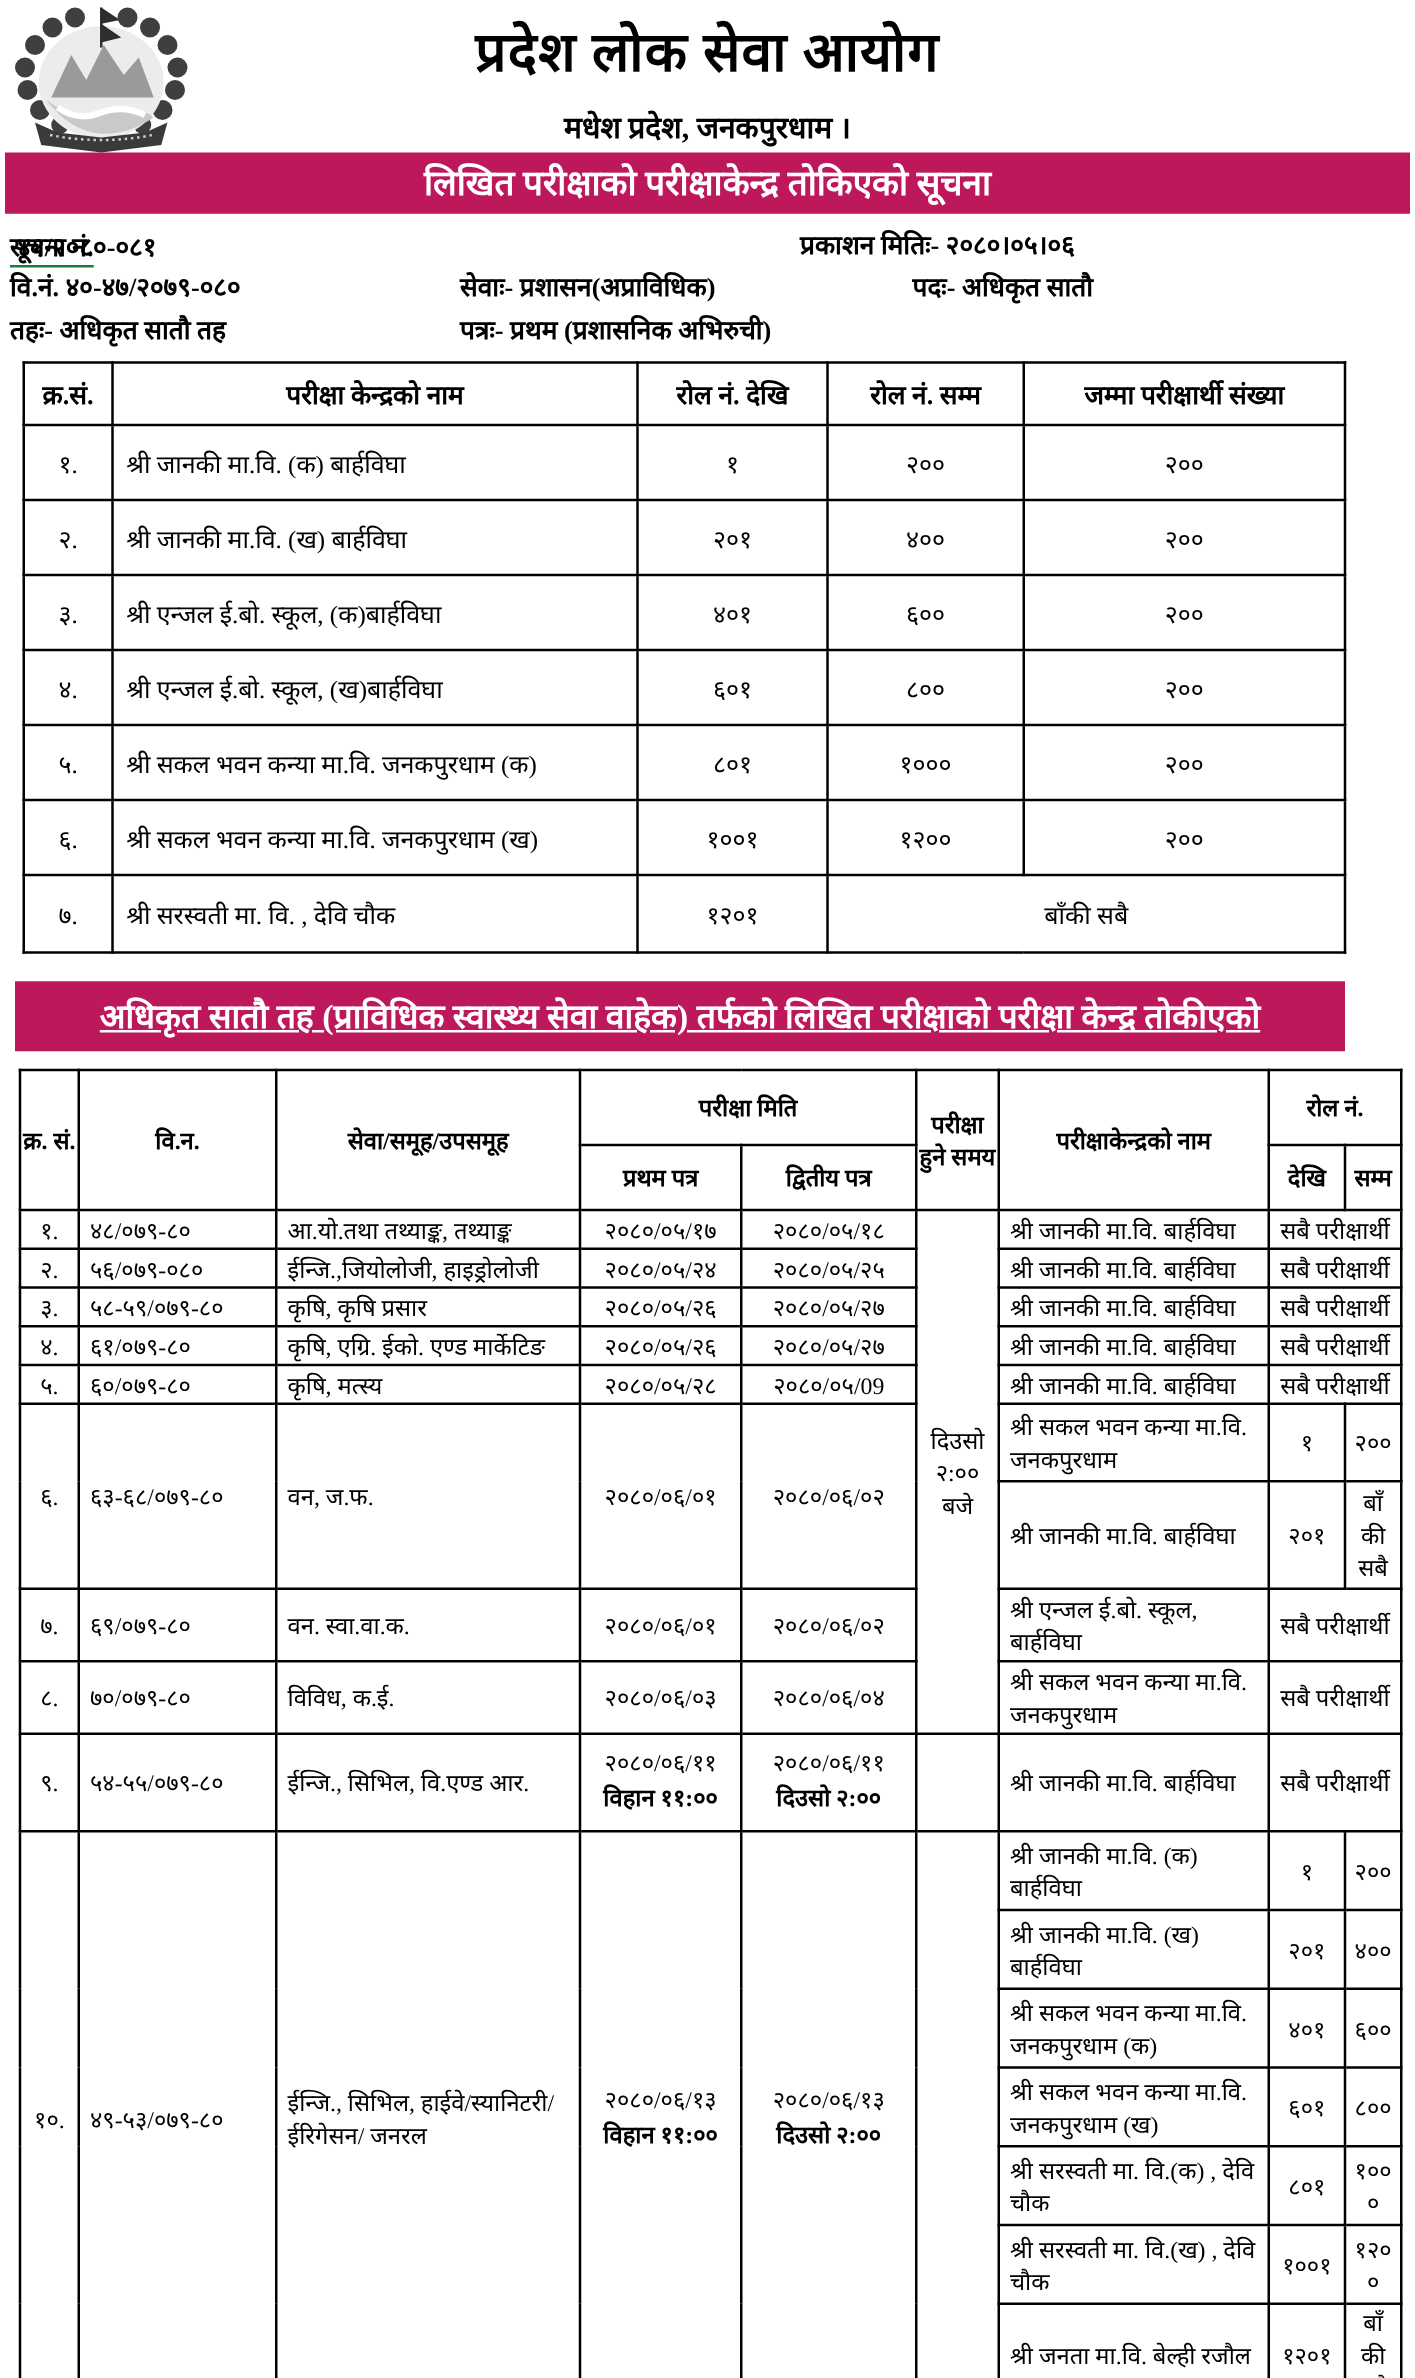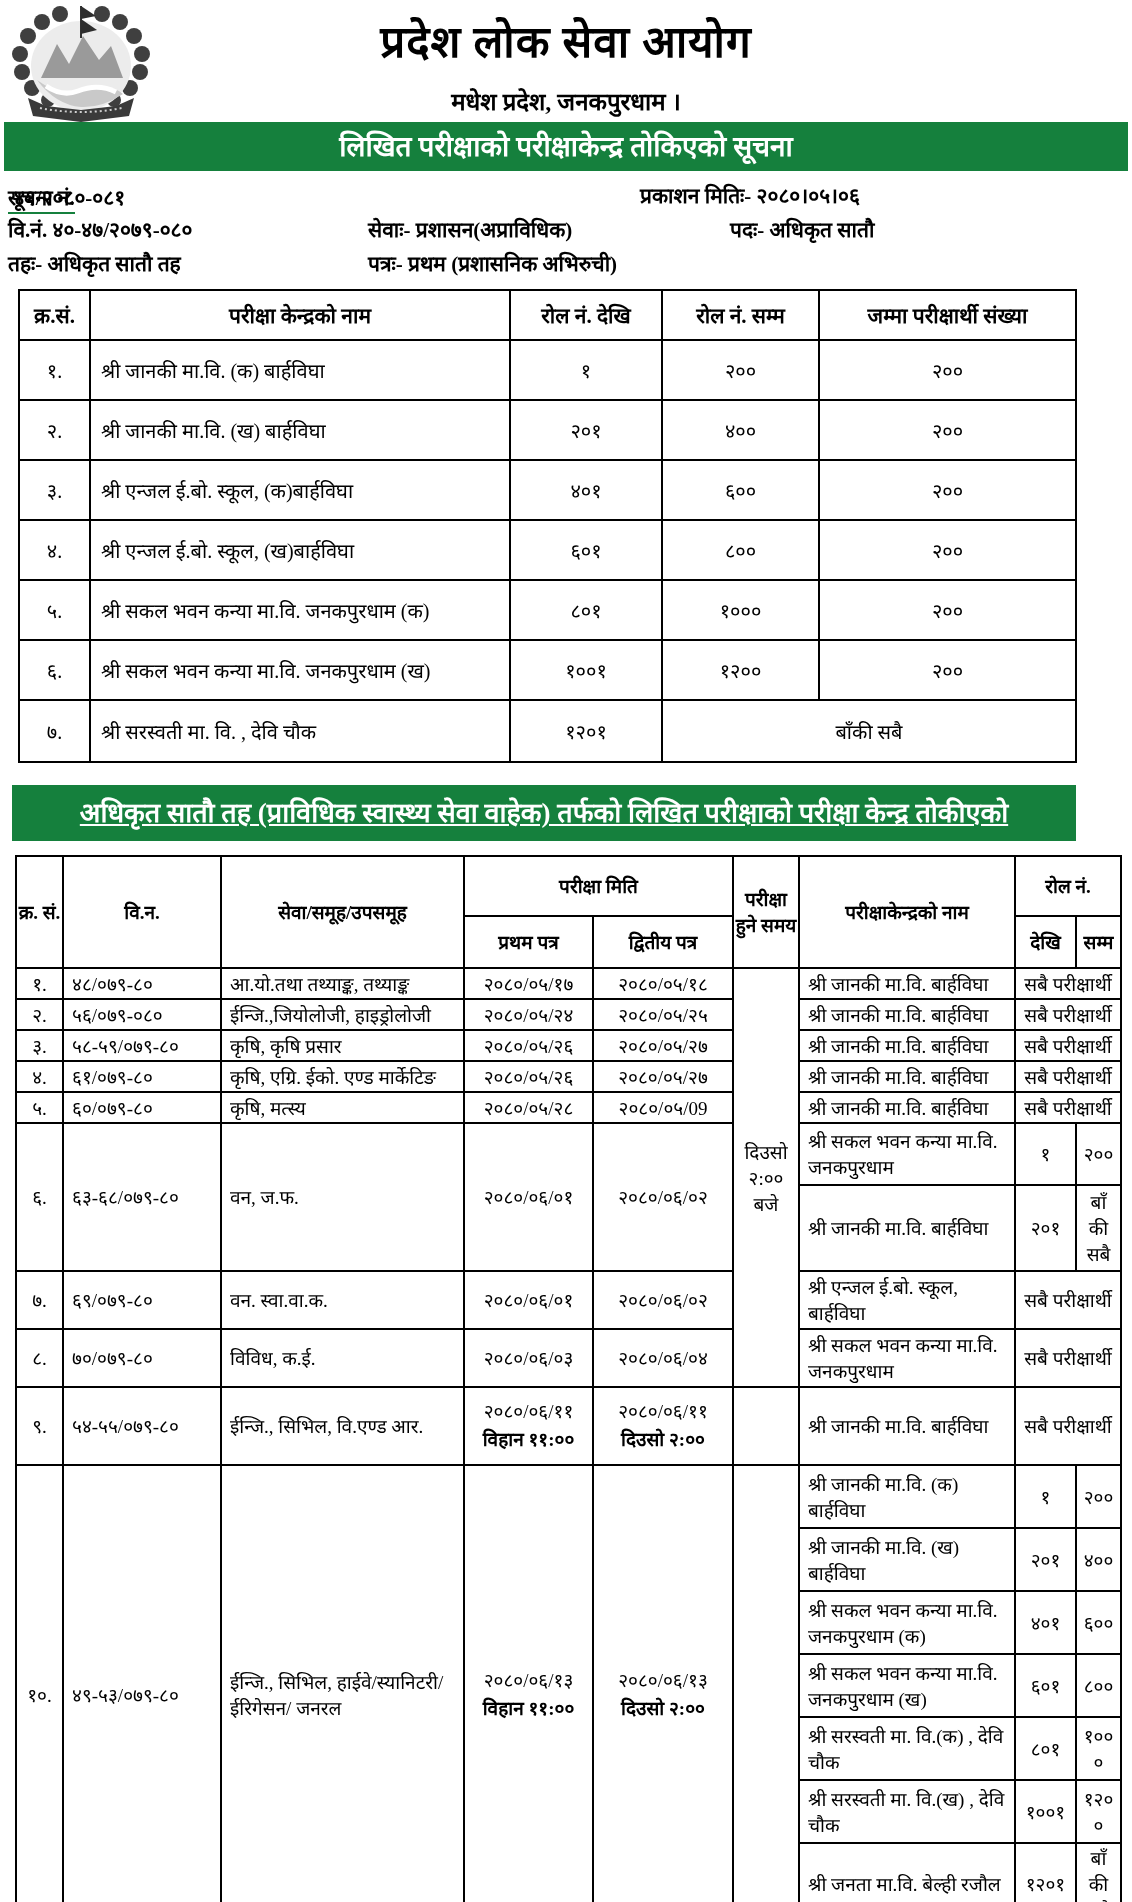--- a/index.html
+++ b/index.html
@@ -8,21 +8,21 @@
     width:1132px; min-height:1902px; margin:0 auto; background:#fff;
     font-family:"Liberation Serif","DejaVu Serif",serif; color:#000; position:relative;
     padding-top:2px;
   }
   
   .hdr { position:relative; height:116px; }
   .logo { position:absolute; left:10px; top:2px; width:142px; height:120px; }
   .org-name { text-align:center; font-size:44px; font-weight:bold; padding-top:8px; letter-spacing:1px; }
   .org-sub { text-align:center; font-size:24px; font-weight:bold; margin-top:14px; }
   
-  .banner { background:#15803d; color:#fff; text-align:center; font-weight:bold; }
+  .banner { background:#be185d; color:#fff; text-align:center; font-weight:bold; }
   .banner1 { margin:4px 4px 0 4px; font-size:28px; padding:4px 0 7px 0; }
   .banner2 { margin:22px 56px 0 12px; font-size:27px; padding:8px 0 11px 0;text-decoration:underline; }
   
   .info { font-size:21px; font-weight:bold; margin-top:8px; }
   .iline { position:relative; height:34px; }
   .iline span { position:absolute; top:2px; white-space:nowrap; }
   .p-l { left:8px; }
   .p-pub { left:640px; }
   .p-mid { left:368px; }
   .p-r { left:730px; }

